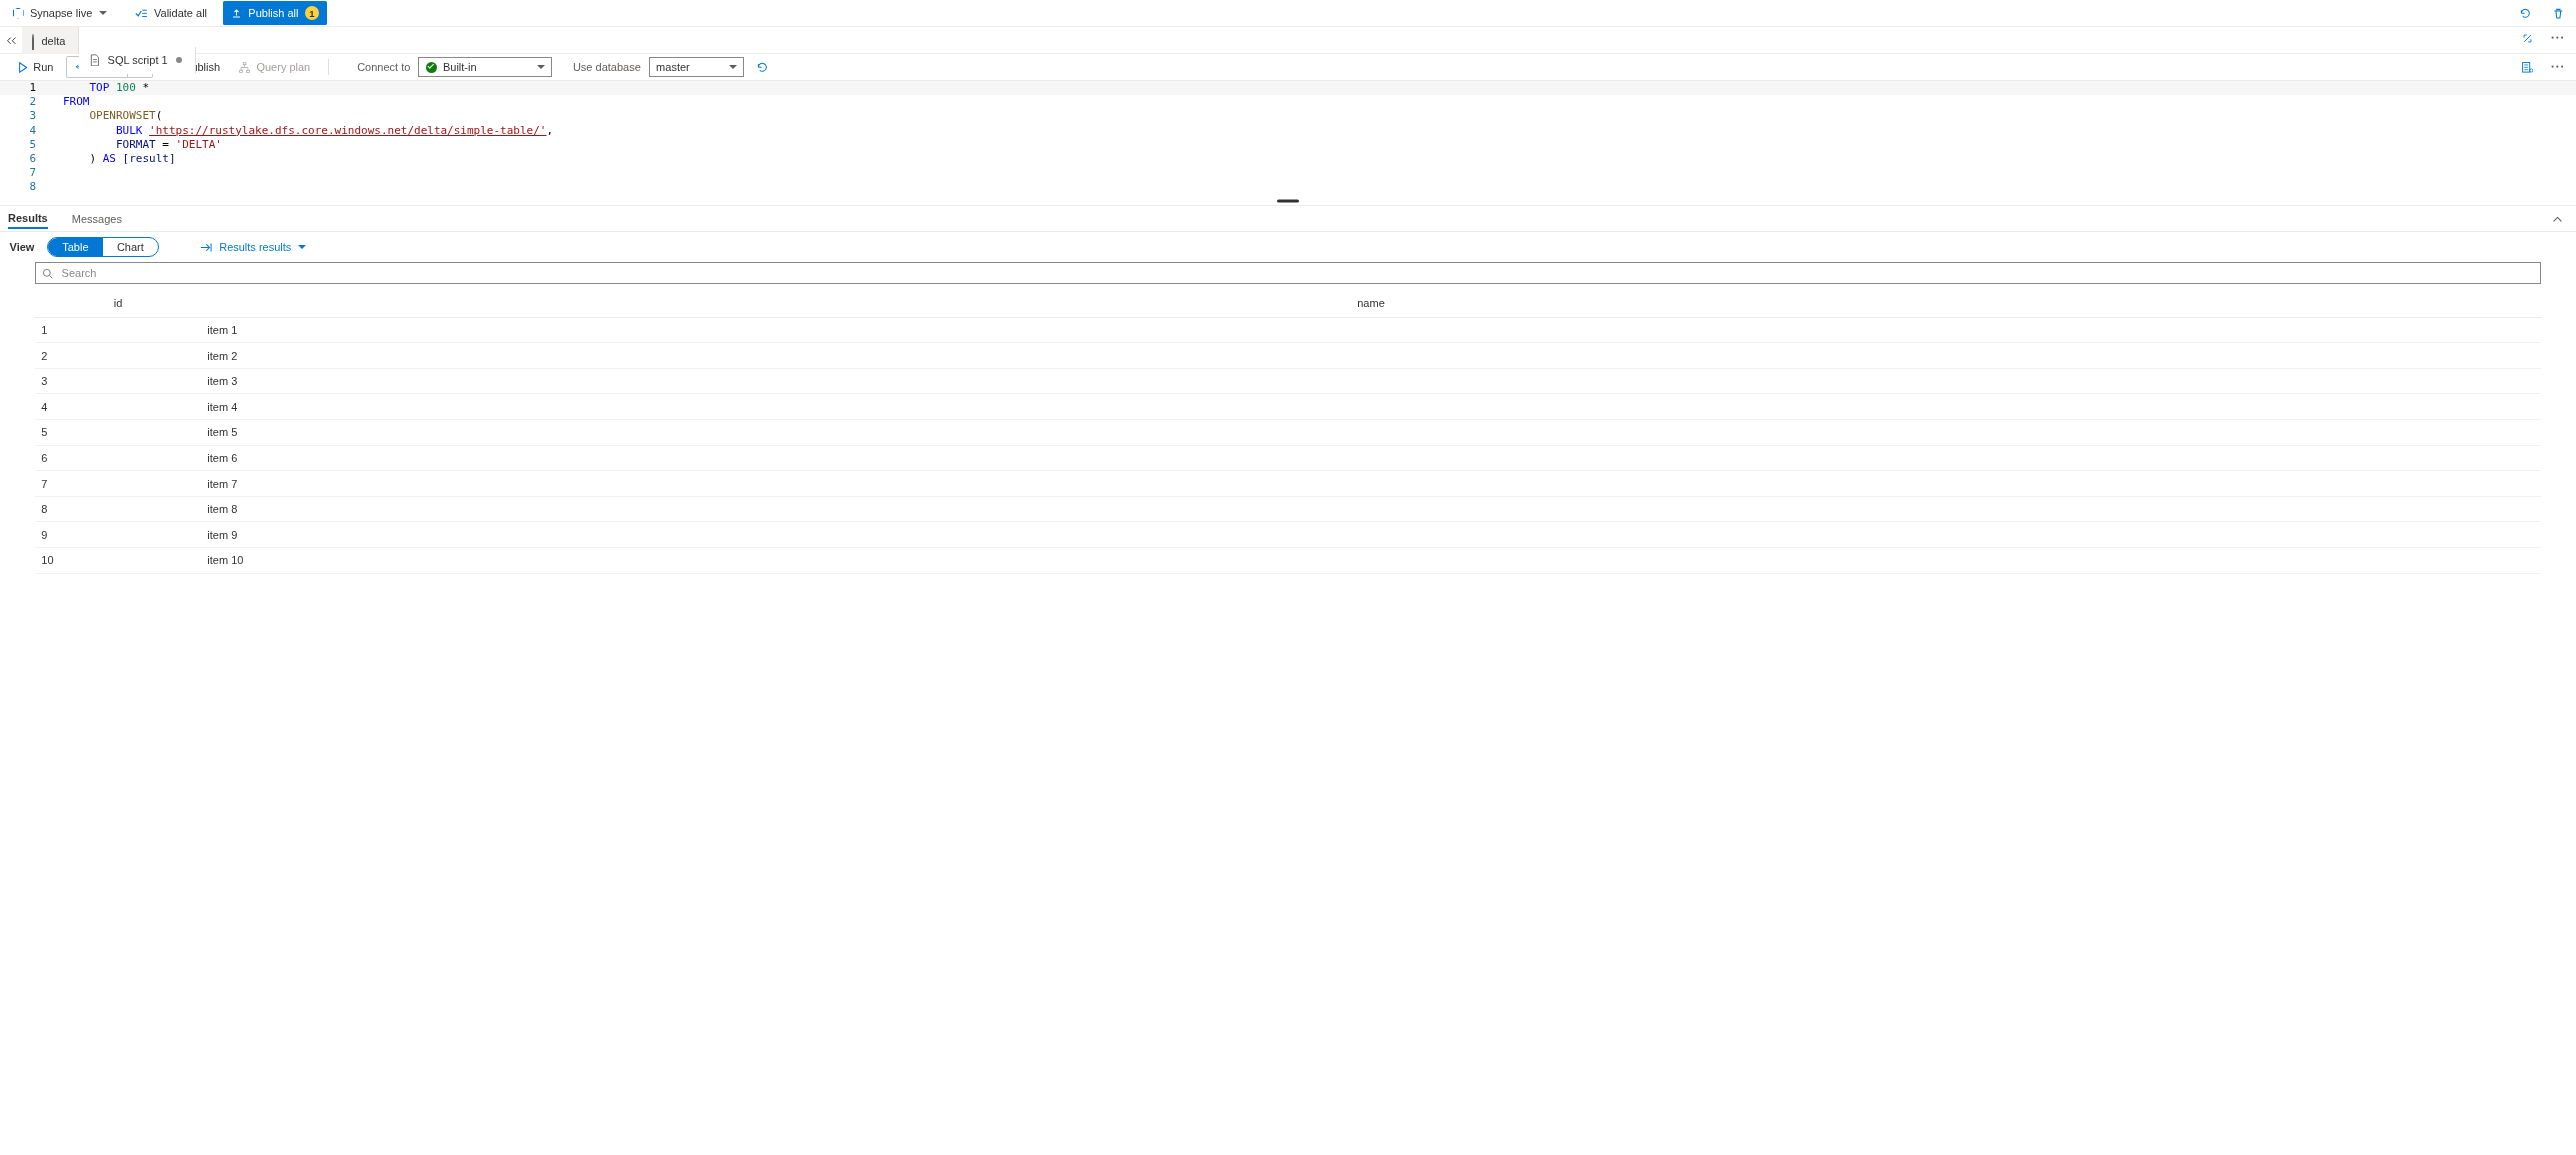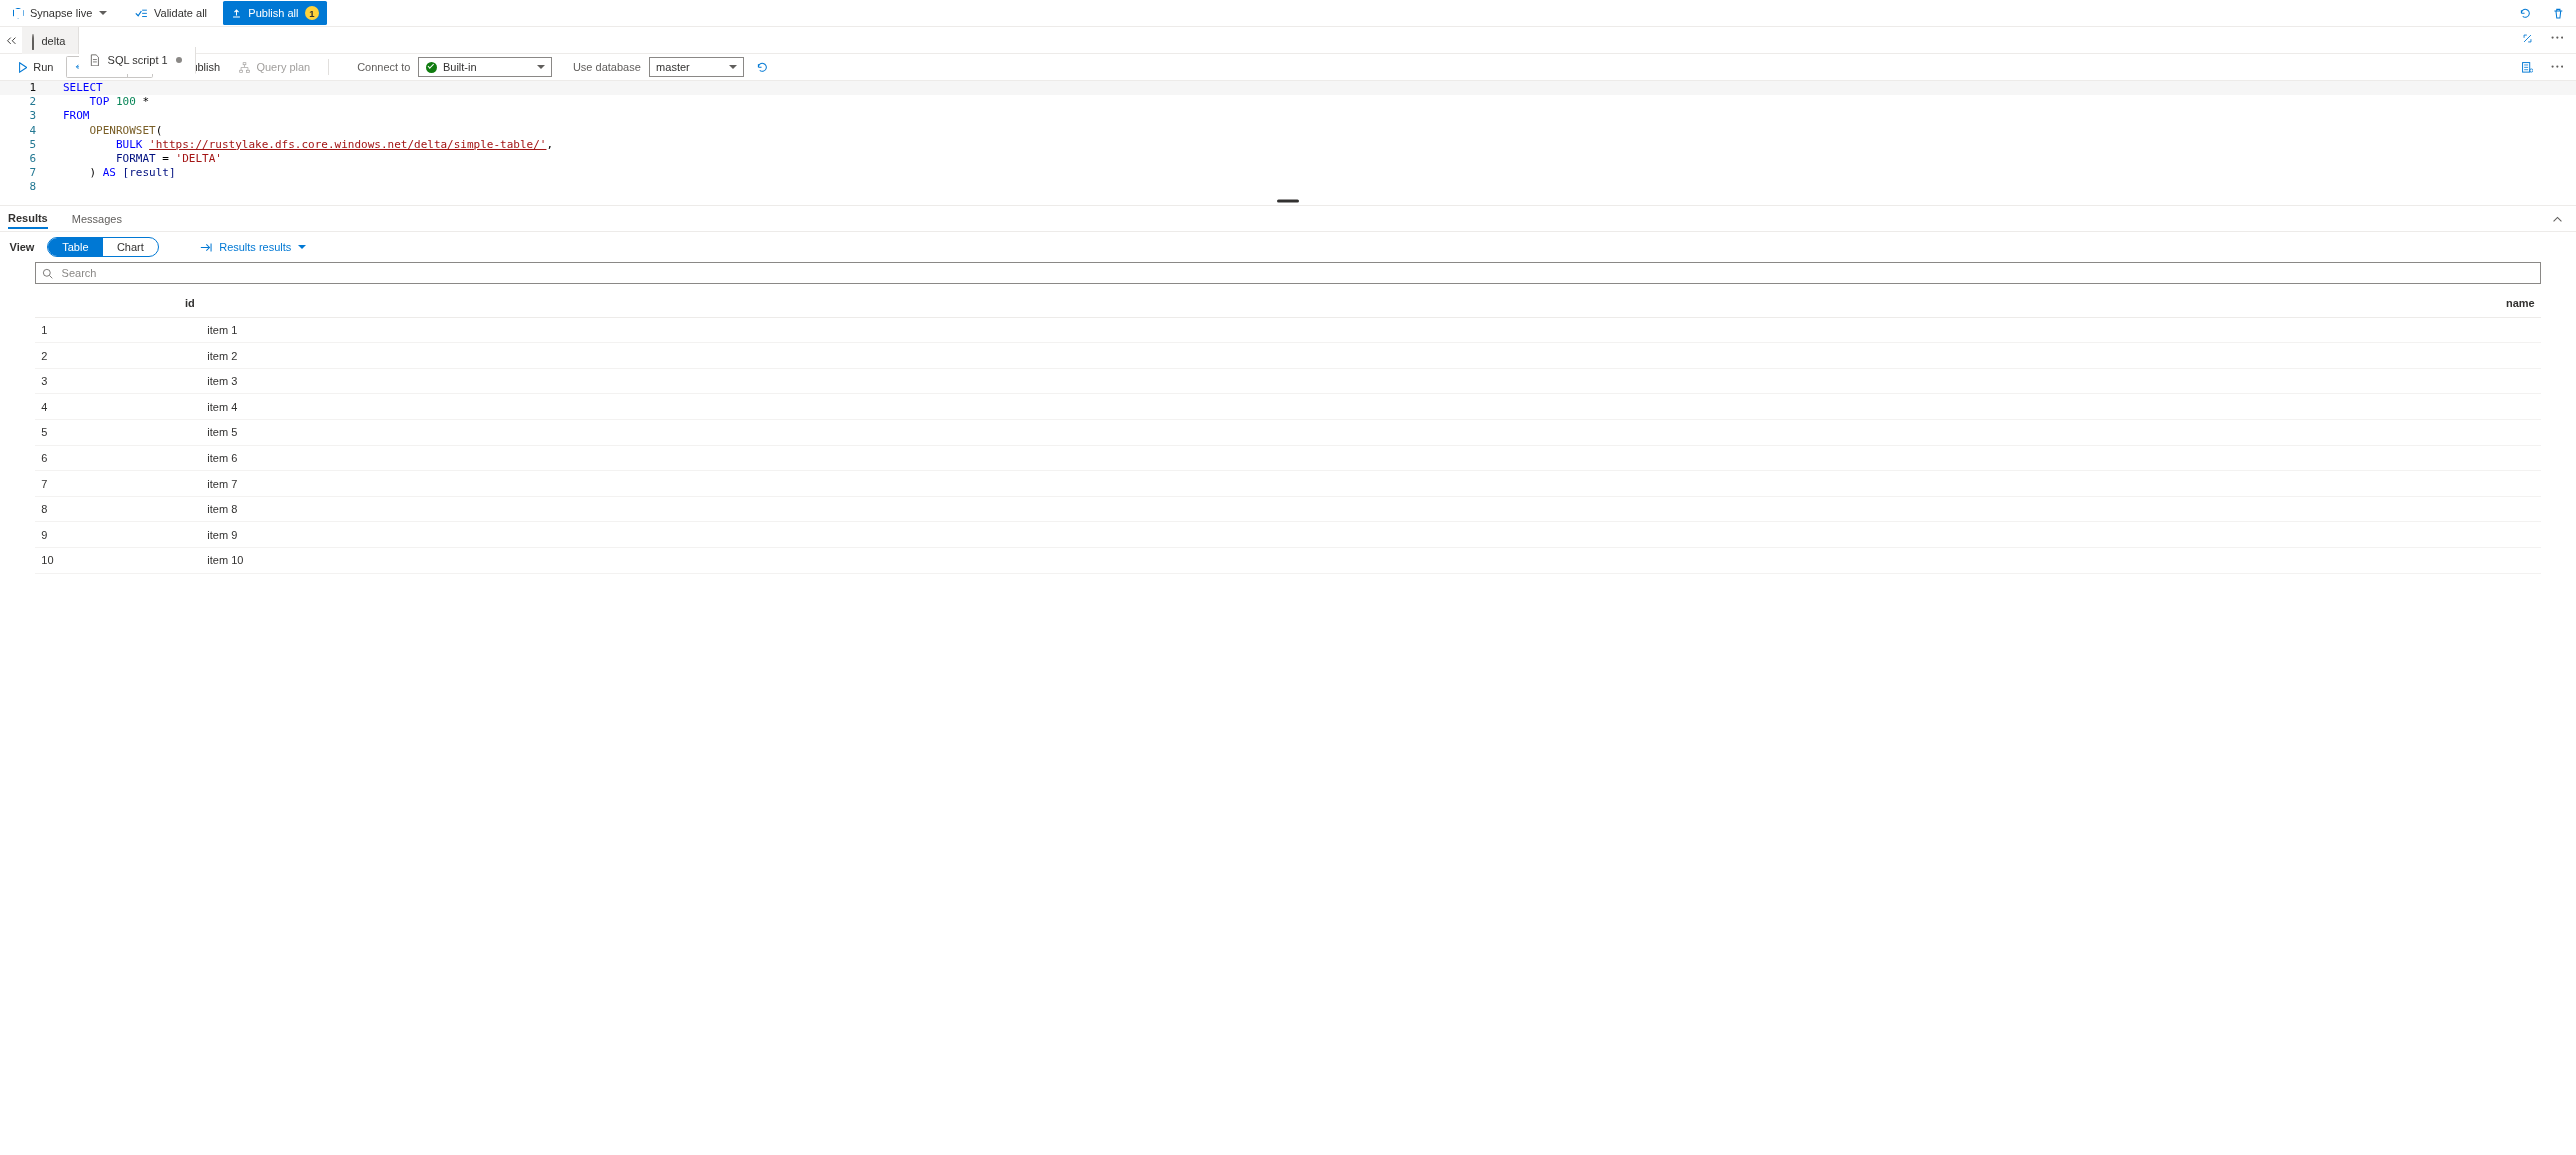--- a/index.html
+++ b/index.html
@@ -150,21 +150,21 @@
     border:0.8px solid #8a8886; border-radius:0; background:#fff;
   }
   .searchbox input {
     flex:1; border:none; outline:none; font:inherit; background:transparent; color:#323130;
   }
   .searchbox input::placeholder{ color:#8a8886; }
 
   .datagrid { flex:1; overflow:auto; padding:0 35px 9.5px 35px; }
   table.grid { width:100%; border-collapse:collapse; }
   table.grid th {
-    text-align:right; font-weight:700; color:#323130; padding:8px 6.3px; border-bottom:0.8px solid #edebe9;margin-left:24px;
+    text-align:center; font-weight:400; color:#323130; padding:8px 6.3px; border-bottom:0.8px solid #edebe9;margin-left:24px;
   }
   table.grid td {
     padding:6.3px 6.3px; border-bottom:0.8px solid #f3f2f1; color:#323130;
   }
   table.grid th:first-child, table.grid td:first-child { width:166px; }
 </style>
 </head>
 <body>
 
 <div class="topbar">
@@ -344,21 +344,20 @@
       <div class="current">1</div>
       <div>2</div>
       <div>3</div>
       <div>4</div>
       <div>5</div>
       <div>6</div>
       <div>7</div>
       <div>8</div>
     </div>
     <div class="codelines">
-      <div><span class="kw">SELECT</span></div>
       <div><span>    </span><span class="kw">TOP</span><span class="num"> 100 </span><span class="op">*</span></div>
       <div><span class="kw">FROM</span></div>
       <div><span>    </span><span class="fn">OPENROWSET</span><span class="op">(</span></div>
       <div><span>        </span><span class="kw">BULK</span><span> </span><span class="str-url">'https://rustylake.dfs.core.windows.net/delta/simple-table/'</span><span class="op">,</span></div>
       <div><span>        </span><span class="ident">FORMAT</span><span class="op"> = </span><span class="str">'DELTA'</span></div>
       <div><span>    </span><span class="op">) </span><span class="kw">AS</span><span class="ident"> [result]</span></div>
       <div></div>
     </div>
   </div>
 

